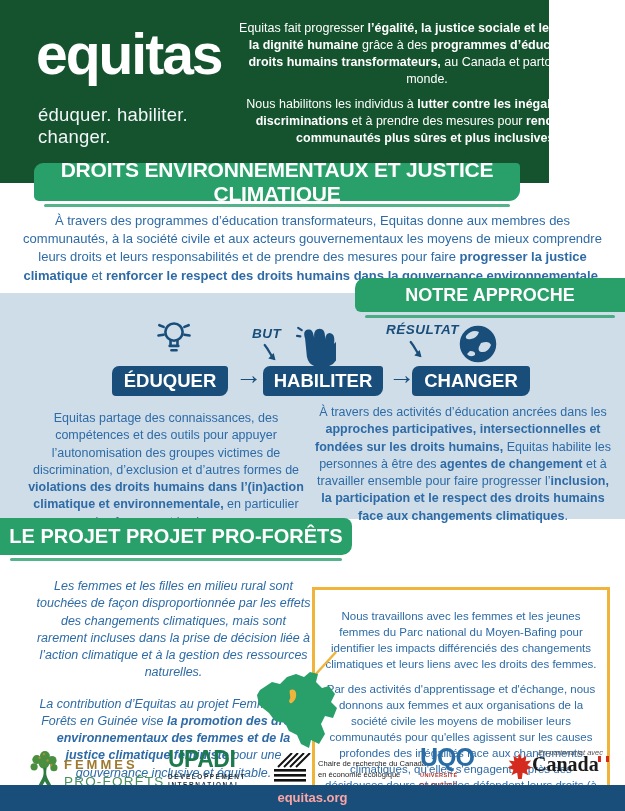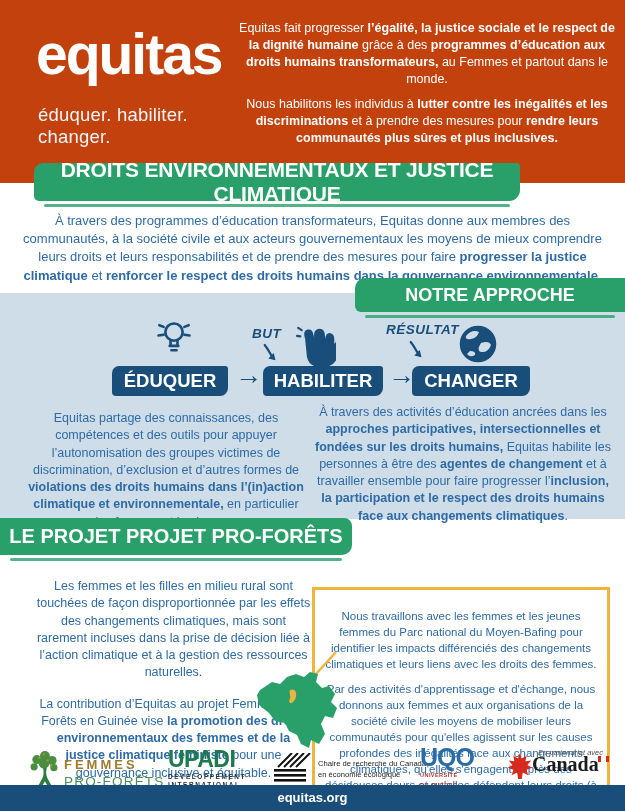--- a/index.html
+++ b/index.html
@@ -2,21 +2,21 @@
 <html><head>
 <meta charset="utf-8">
 <style>
   html,body{margin:0;padding:0;background:#e8e8e8;}
   #page{position:relative;width:625px;height:811px;background:#ffffff;overflow:hidden;
         font-family:"Liberation Sans",sans-serif;margin:0 auto;}
   .abs{position:absolute;}
   b{font-weight:bold;}
 
   
-  #header{left:0;top:0;width:625px;height:183px;background:#c2410c;}
+  #header{left:0;top:0;width:549px;height:183px;background:#14532d;}
   #logo{left:36px;top:26px;width:200px;color:#ffffff;font-weight:bold;
         font-size:57px;letter-spacing:-2px;line-height:1;}
   #tagline{left:38px;top:104px;width:220px;color:#f2f6fa;font-size:18.5px;letter-spacing:.2px;}
   .hintro{left:238px;width:378px;color:#ffffff;font-size:12.5px;line-height:1.36;text-align:center;}
   #hintro1{top:20px;}
   #hintro2{top:96px;}
 
   
   .banner{background:#29a06a;color:#ffffff;font-weight:bold;display:flex;
           align-items:center;justify-content:center;text-align:center;}
@@ -40,21 +40,21 @@
           font-weight:bold;font-size:18.5px;display:flex;align-items:center;
           justify-content:center;border-radius:7px 3px 8px 4px;}
   .step-arrow{position:absolute;top:360px;color:#1a4e7a;font-size:27px;font-weight:bold;}
   .appcol{color:#2e6ba6;font-size:12.5px;line-height:1.38;text-align:center;}
   #appcol-left{left:26px;top:410px;width:280px;}
   #appcol-right{left:312px;top:404px;width:302px;}
 
   
   .projcol{color:#2e6ba6;font-size:12.5px;line-height:1.38;text-align:center;}
   #proj-left{left:24px;top:578px;width:287px;}
-  #proj-left p{margin:0 0 14px 12px;}
+  #proj-left p{margin:0 0 14px 12px;font-style:italic;}
   #ybox{left:312px;top:560px;width:298px;border:3px solid #f0b43c;background:#fff;
         box-sizing:border-box;padding:19px 6px;color:#2e6ba6;font-size:11.5px;
         line-height:1.38;text-align:center;margin-top:27px;}
   #ybox p{margin:0 0 10px 0;}
   #ybox p:last-child{margin-bottom:0;}
 
   
   #fpf-text{left:64px;top:757px;}
   #fpf-line1{color:#9c7a2e;font-weight:bold;font-size:13px;letter-spacing:3px;}
   #fpf-line2{color:#4a8f5c;font-size:13.5px;letter-spacing:1.2px;margin-top:2px;}
@@ -66,32 +66,32 @@
   #uqo-name{font-size:25px;font-weight:bold;color:#2a6da5;letter-spacing:-1px;line-height:1;}
   .uqo-sub{font-size:5.6px;color:#b0342c;letter-spacing:.4px;line-height:1.35;margin-top:2px;font-weight:bold;}
   #canada-pre{left:538px;top:748px;font-size:7.5px;color:#555;font-style:italic;}
   #canada-word{left:532px;top:753px;font-family:"Liberation Serif",serif;font-weight:bold;
         font-size:20px;color:#1c1c1c;}
   #canada-flag{left:598px;top:756px;width:11px;height:6px;background:#d52b1e;}
   #canada-flag::after{content:'';position:absolute;left:3px;top:0;width:5px;height:6px;background:#fff;}
 
   
   #footer-bar{left:0;top:785px;width:625px;height:26px;background:#1a4e7a;}
-  #footer-url{width:100%;text-align:center;line-height:26px;color:#ffffff;
+  #footer-url{width:100%;text-align:center;line-height:26px;color:#fca5a5;
         font-weight:bold;font-size:13px;text-decoration:none;display:block;}
 </style>
 </head>
 <body>
 
 <div id="page">
 
   <div id="header" class="abs">
     <div id="logo" class="abs">equitas</div>
     <div id="tagline" class="abs">éduquer. habiliter. changer.</div>
-    <div id="hintro1" class="abs hintro"><span>Equitas fait progresser </span><b>l’égalité, la justice sociale et le respect de la dignité humaine</b><span> grâce à des </span><b>programmes d’éducation aux droits humains transformateurs,</b><span> au Femmes et partout dans le monde.</span></div>
+    <div id="hintro1" class="abs hintro"><span>Equitas fait progresser </span><b>l’égalité, la justice sociale et le respect de la dignité humaine</b><span> grâce à des </span><b>programmes d’éducation aux droits humains transformateurs,</b><span> au Canada et partout dans le monde.</span></div>
     <div id="hintro2" class="abs hintro"><span>Nous habilitons les individus à </span><b>lutter contre les inégalités et les discriminations</b><span> et à prendre des mesures pour </span><b>rendre leurs communautés plus sûres et plus inclusives.</b></div>
   </div>
 
   <div id="banner-title" class="abs banner">DROITS ENVIRONNEMENTAUX ET JUSTICE CLIMATIQUE</div>
 
   <div id="intro-par" class="abs"><span>À travers des programmes d’éducation transformateurs, Equitas donne aux membres des communautés, à la société civile et aux acteurs gouvernementaux les moyens de mieux comprendre leurs droits et leurs responsabilités et de prendre des mesures pour faire </span><b>progresser la justice climatique</b><span> et </span><b>renforcer le respect des droits humains dans la gouvernance environnementale.</b></div>
 
   <div id="approche-bg" class="abs"></div>
   <div id="banner-approche" class="abs banner">NOTRE APPROCHE</div>
 

